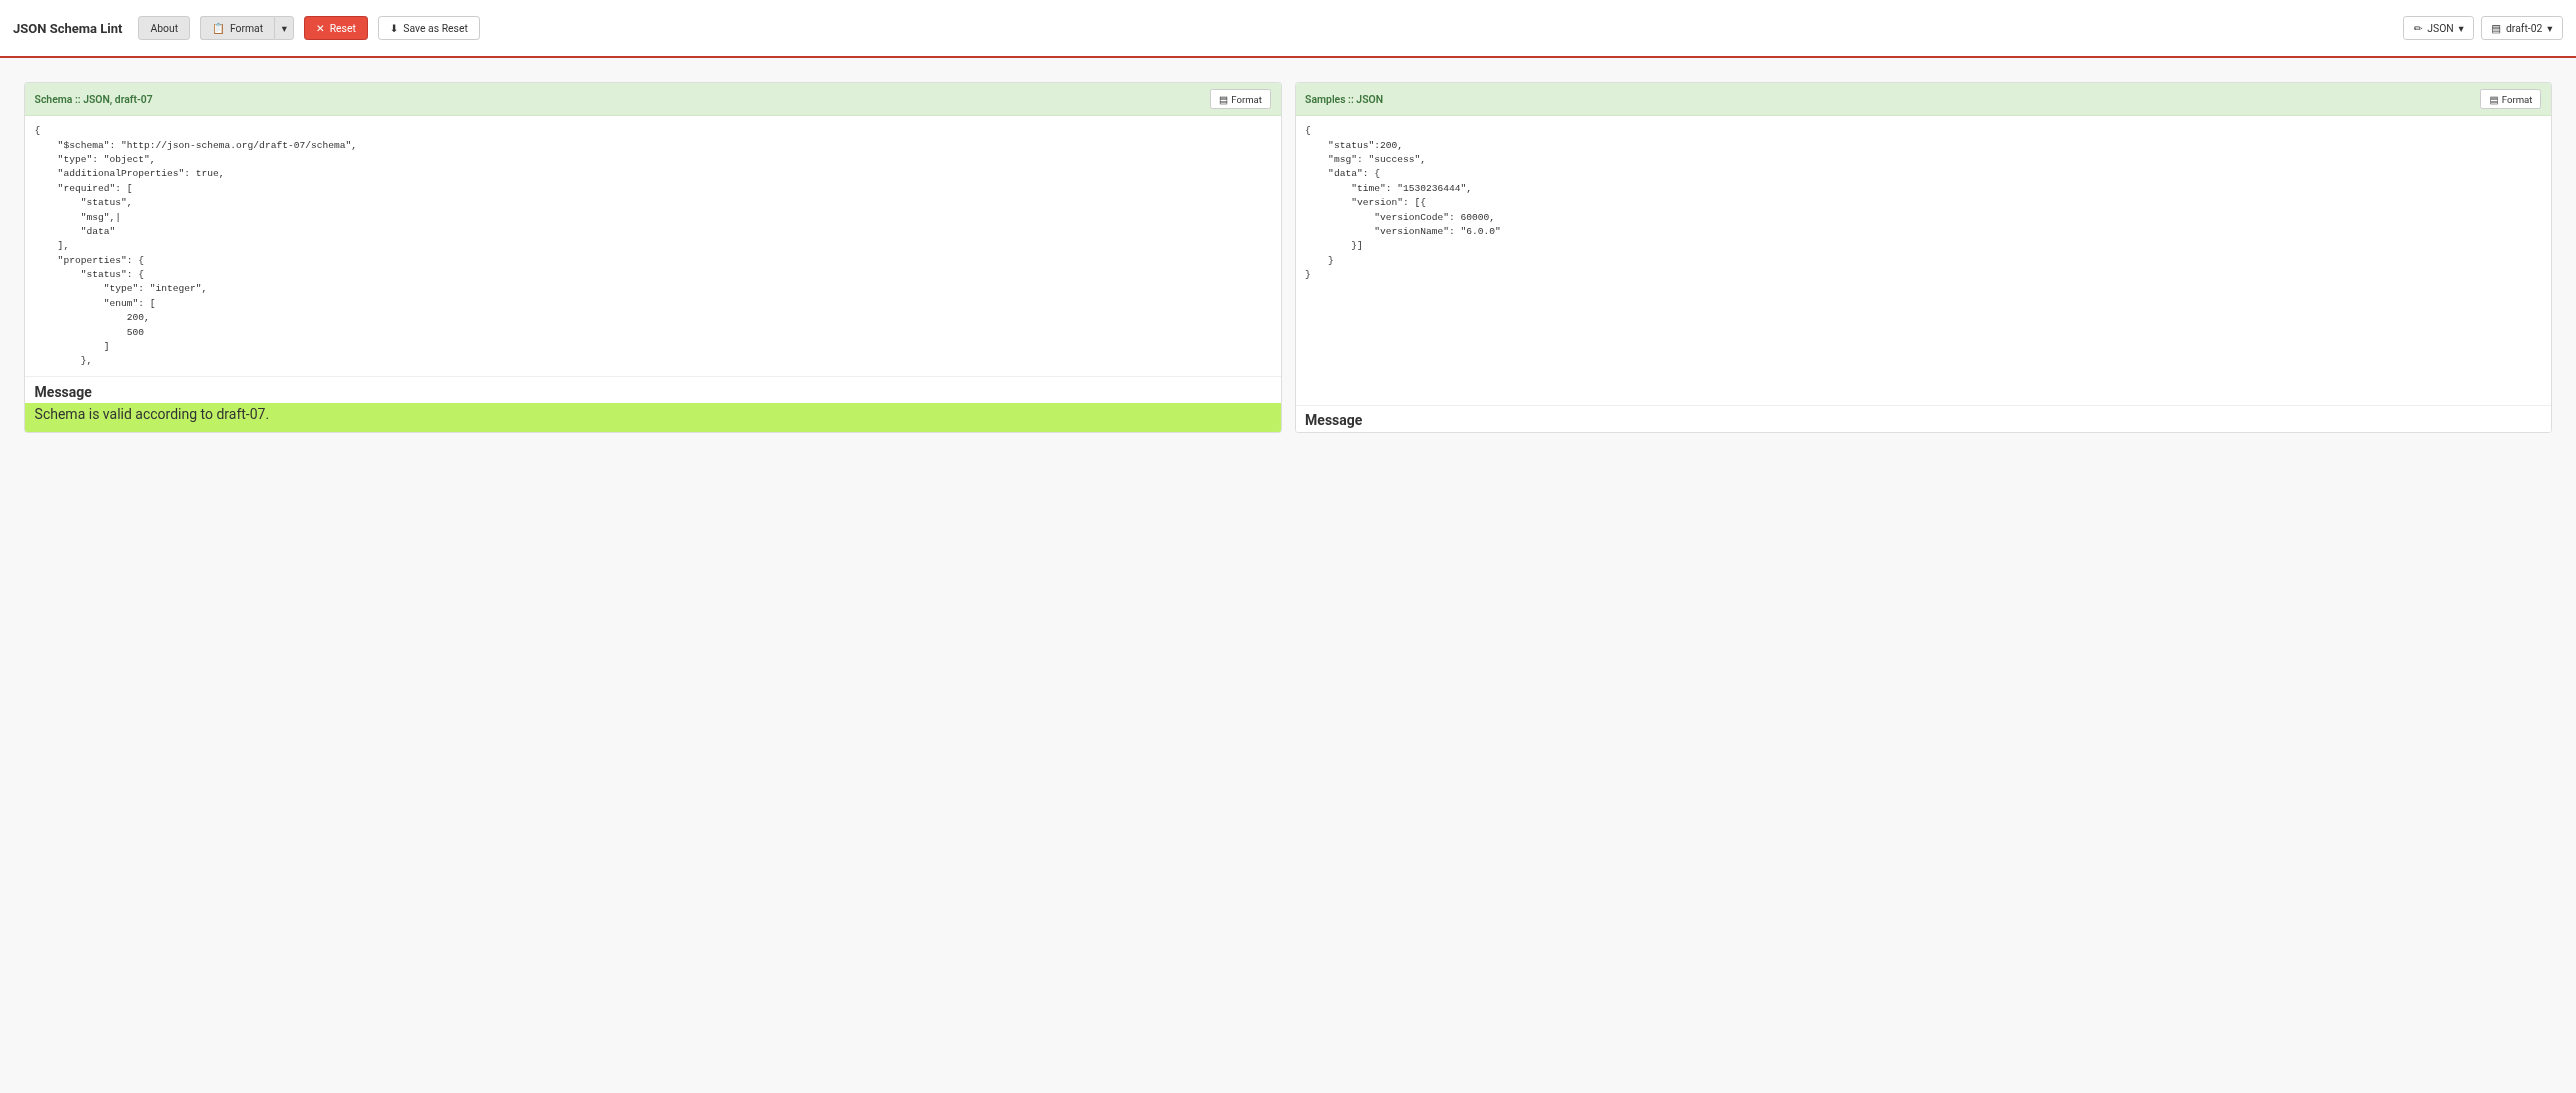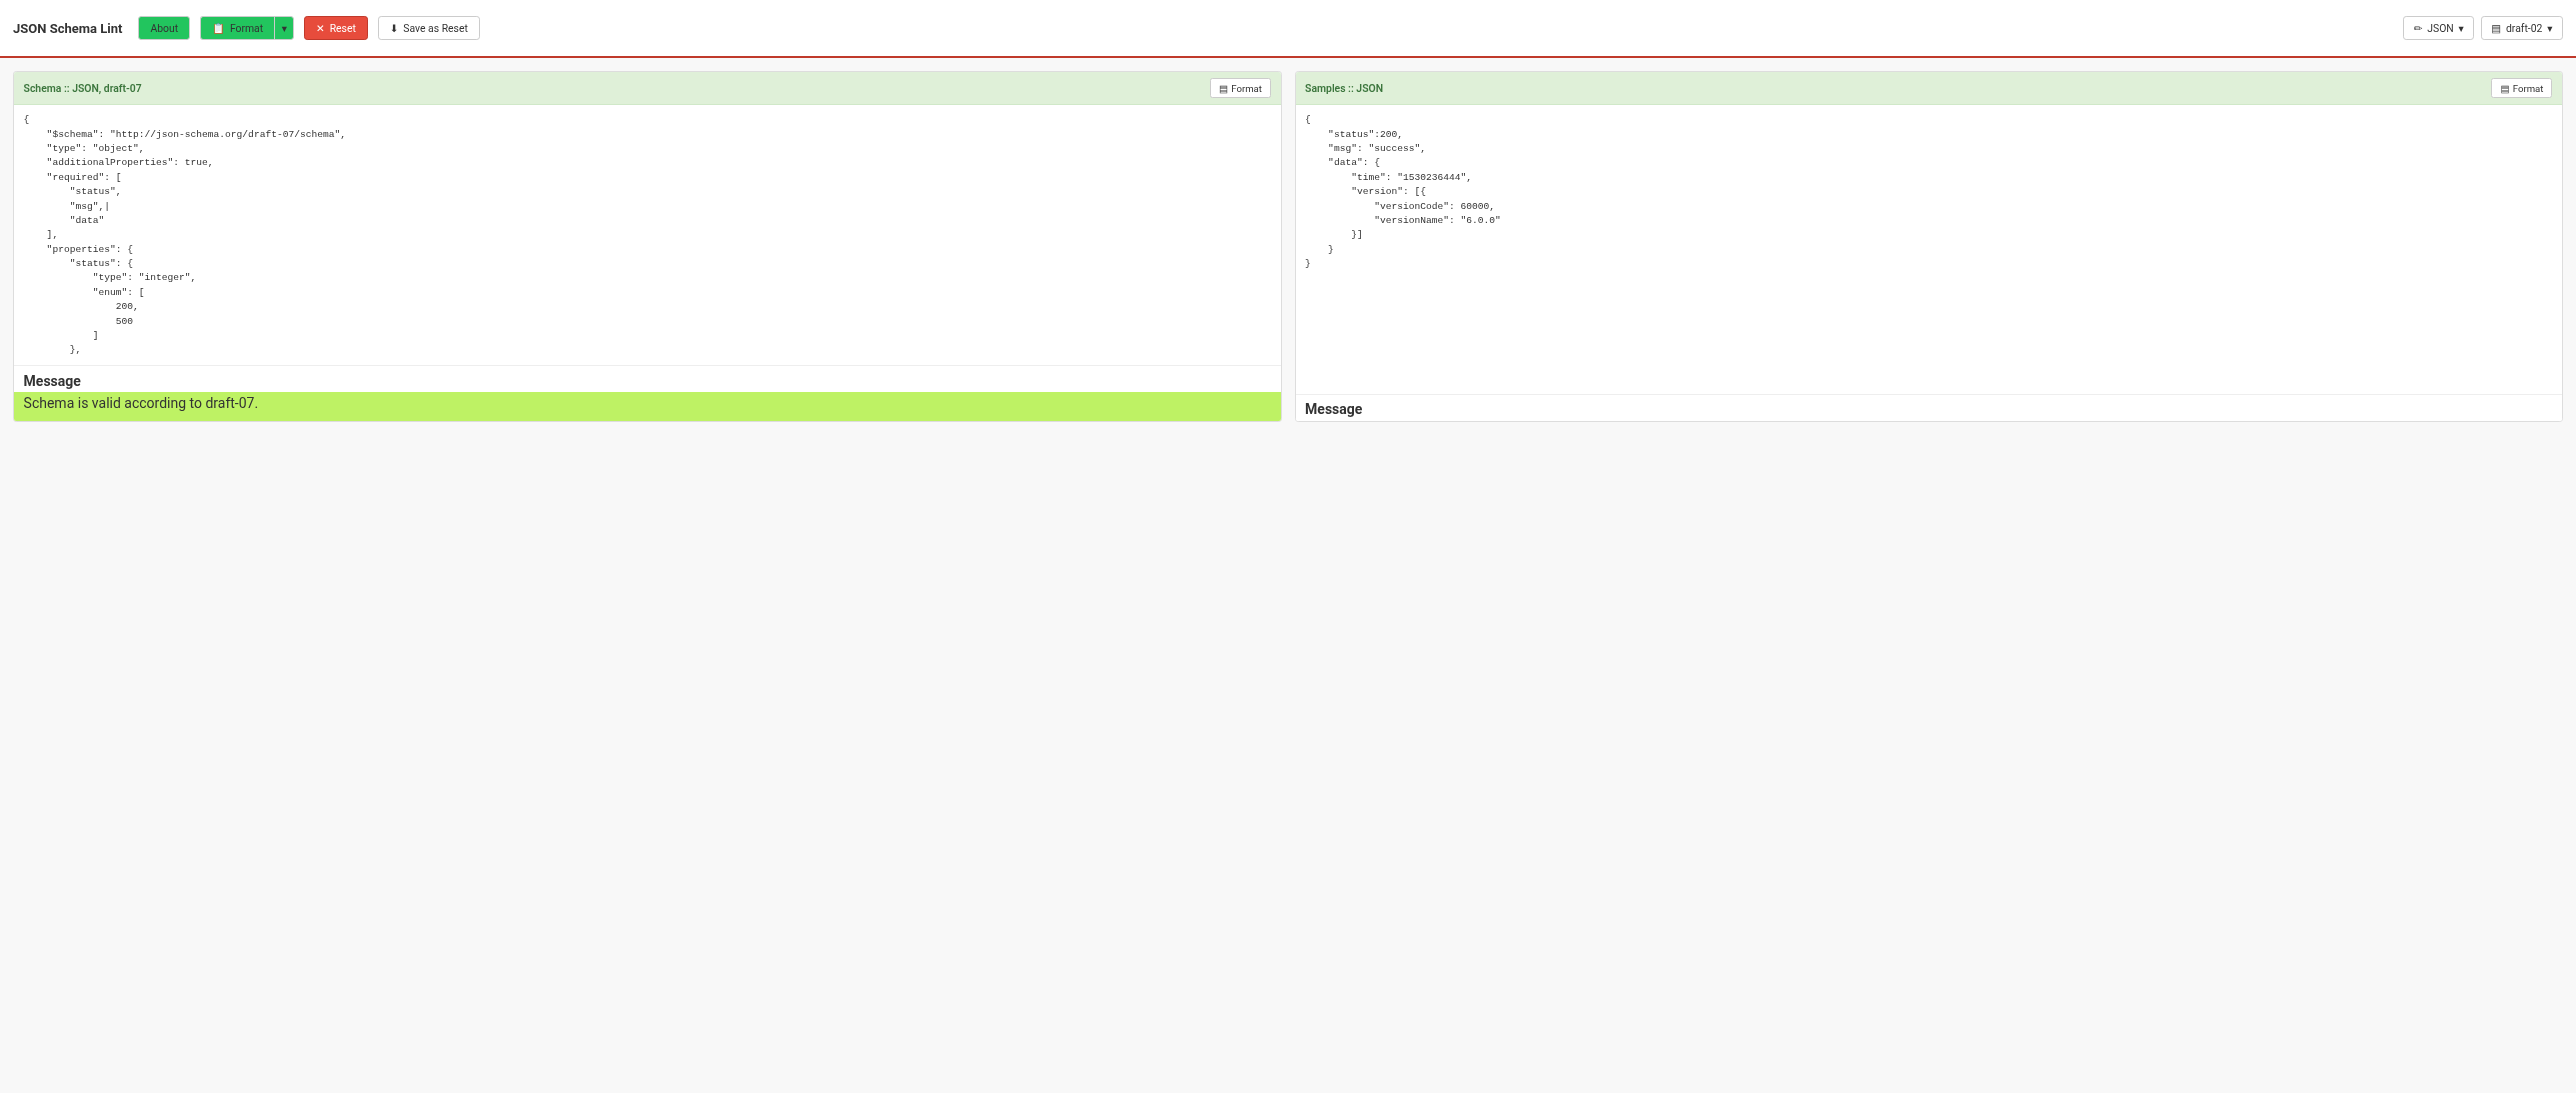--- a/index.html
+++ b/index.html
@@ -38,21 +38,21 @@
       align-items: center;
       gap: 4.8px;
       padding: 4.8px 11.2px;
       border-radius: 3.2px;
       font-size: 10.4px;
       cursor: pointer;
       border: 0.8px solid transparent;
       font-family: inherit;
     }
     .btn-outline {
-      background: #22c55e;
+      background: #e5e5e5;
       border-color: #ccc;
       color: #333;
     }
     .btn-danger {
       background: #e74c3c;
       color: #fff;
       border-color: #c0392b;
     }
     .btn-default {
       background: #fff;
@@ -73,21 +73,21 @@
       border-radius: 3.2px;
       font-size: 10.4px;
       cursor: pointer;
       background: #fff;
       border: 0.8px solid #ccc;
       color: #333;
       font-family: inherit;
     }
     
     .main-content {
-      padding: 13px;
+      padding: 24px;
       display: flex;
       gap: 13px;
     }
     .panel {
       flex: 1;
       display: flex;
       flex-direction: column;
       border: 0.8px solid #ddd;
       background: #fff;
       border-radius: 3.2px;

